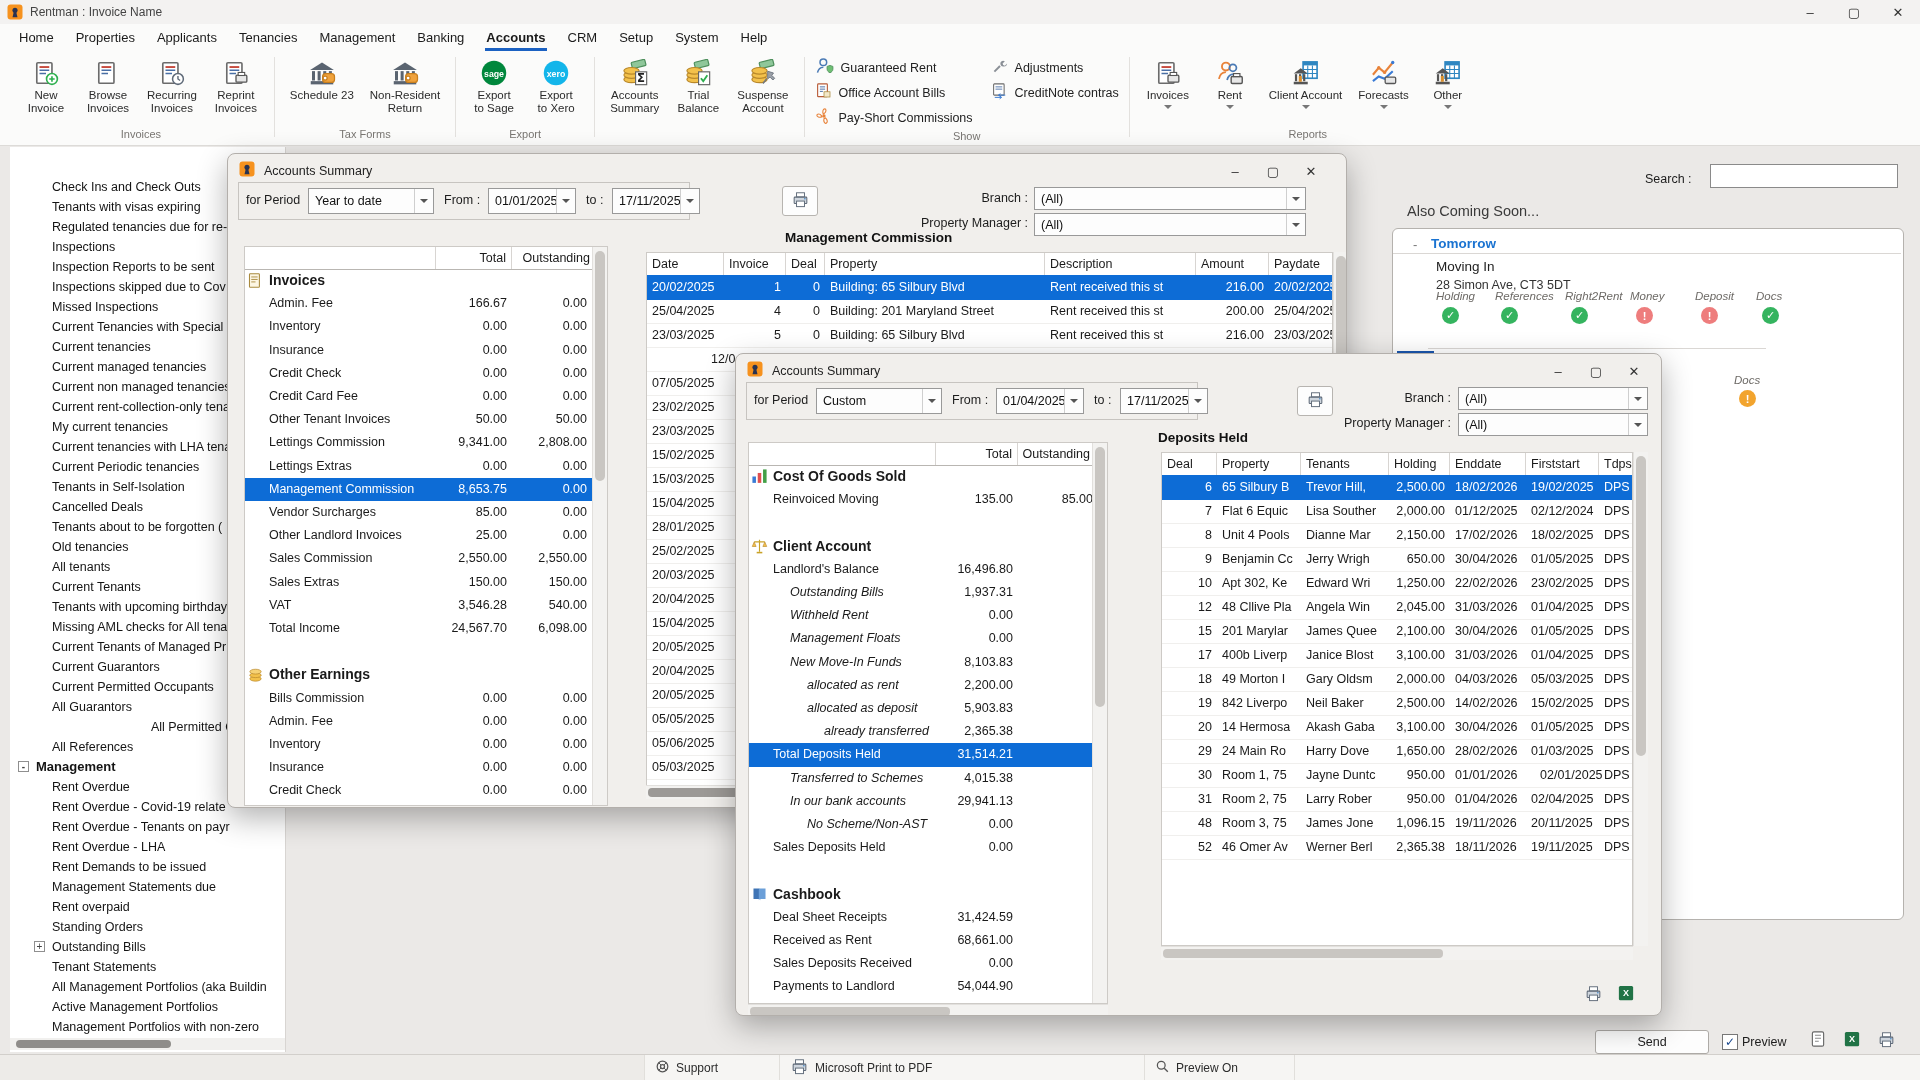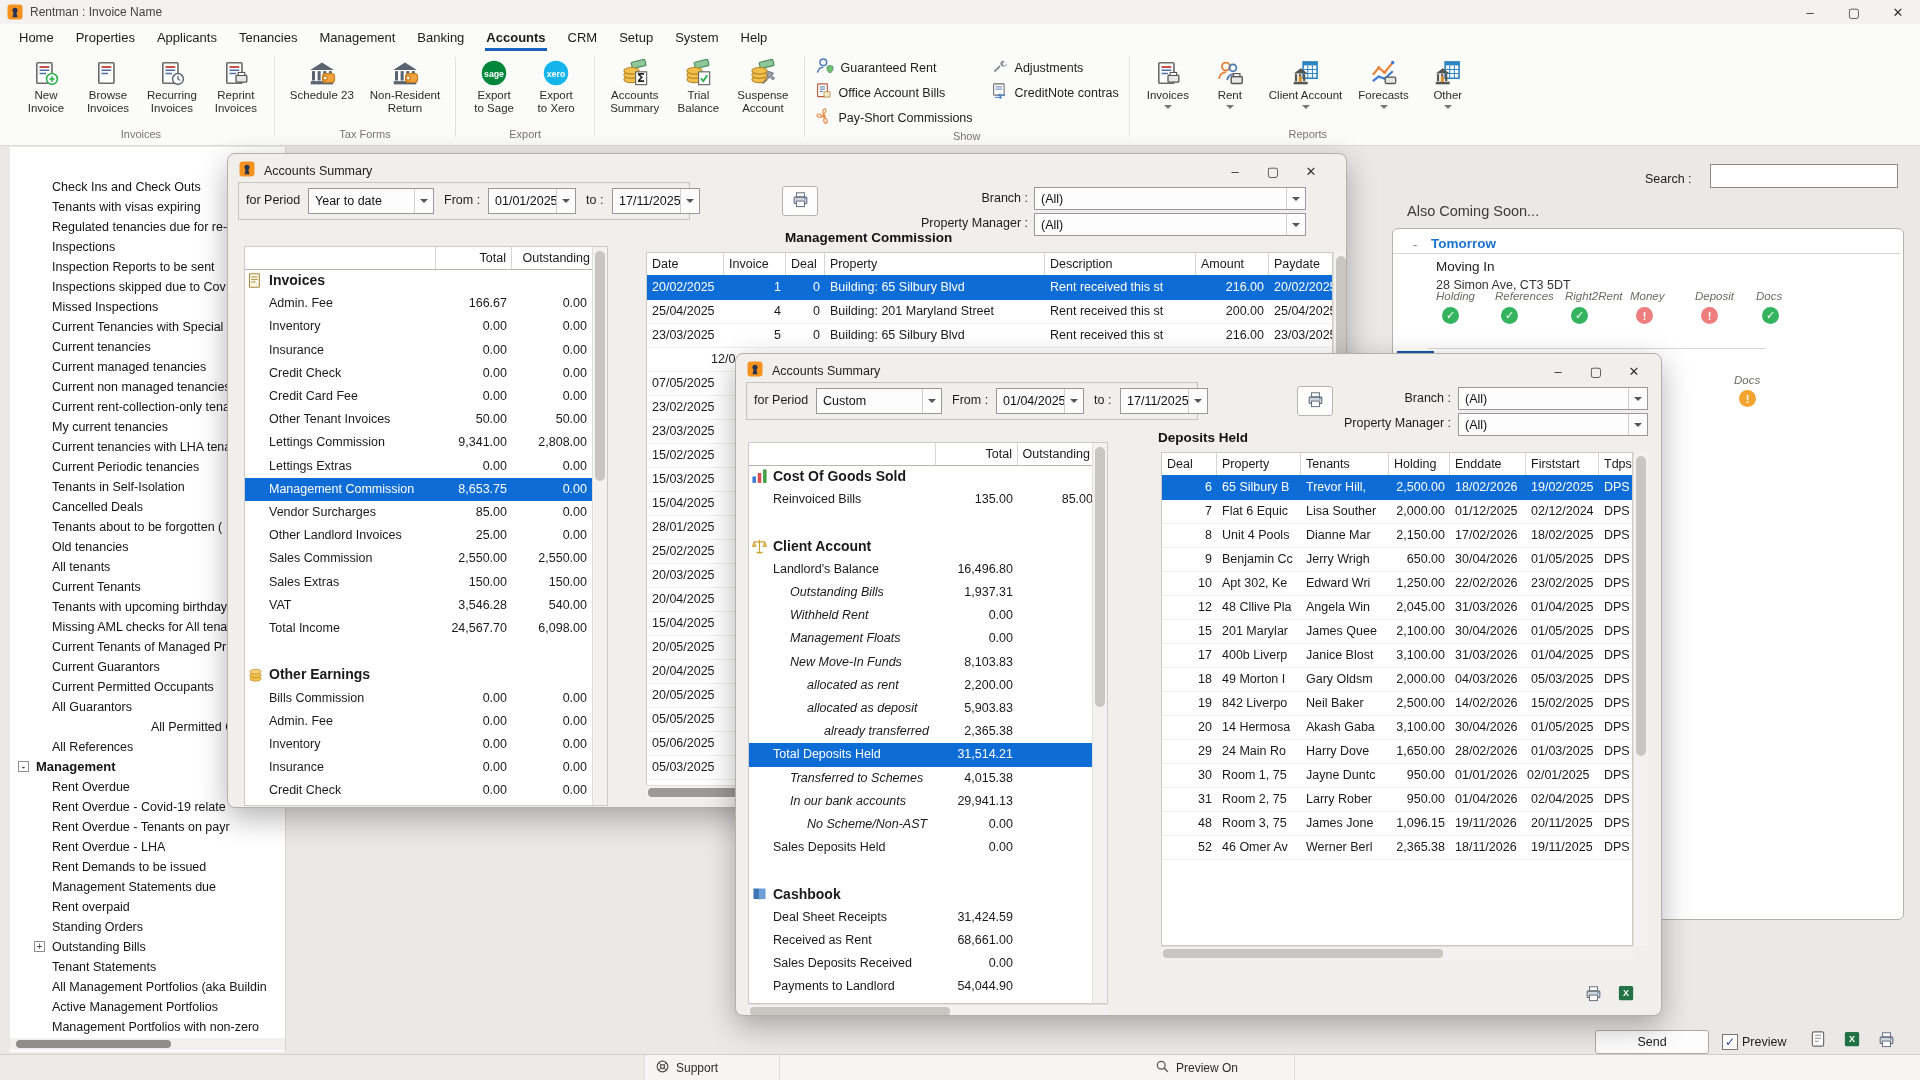--- a/index.html
+++ b/index.html
@@ -857,21 +857,21 @@
     <div id="front-list-rows" style="position:absolute;left:0;top:22px;right:14px;bottom:0">
         <div class="lrow secrow" style="top: 0px;">
           <span class="sic"><svg width="17" height="17" viewBox="0 0 24 24" xmlns="http://www.w3.org/2000/svg">
               <rect x="2" y="12" width="5" height="9" fill="#3a7bd5"></rect>
               <rect x="9.5" y="7" width="5" height="14" fill="#e04f4f"></rect>
               <rect x="17" y="2" width="5" height="19" fill="#43a047"></rect>
             </svg></span>
           <span class="rl">Cost Of Goods Sold</span>
         </div>
         <div class="lrow" style="top: 23.2px;">
-          <span class="rl" style="left: 24px;">Reinvoiced Bills</span>
+          <span class="rl" style="left: 24px;">Reinvoiced Moving</span>
           <span class="nt" style="right: 80px;">135.00</span>
           <span class="no" style="right: 0px;">85.00</span>
         </div>
         <div class="lrow" style="top: 46.4px;"></div>
         <div class="lrow secrow" style="top: 69.6px;">
           <span class="sic"><svg width="17" height="17" viewBox="0 0 24 24" xmlns="http://www.w3.org/2000/svg">
               <path d="M12 2.5v17M4.5 5.5h15" stroke="#c9a227" stroke-width="1.6"></path>
               <path d="M4.5 5.5L1.8 12h5.4zM19.5 5.5L16.8 12h5.4z" fill="#f3c14b" stroke="#b9882a" stroke-width=".9"></path>
               <rect x="8" y="19.5" width="8" height="2.2" fill="#c9a227"></rect>
             </svg></span>
@@ -1085,21 +1085,21 @@
           <div class="tc" style="left: 288px; width: 76px;">28/02/2026</div>
           <div class="tc" style="left: 364px; width: 73px;">01/03/2025</div>
           <div class="tc" style="left: 437px; width: 40px;">DPS</div>
         </div>
         <div class="trow" style="top: 288px;">
           <div class="tc r" style="left: 0px; width: 55px;">30</div>
           <div class="tc" style="left: 55px; width: 84px;">Room 1, 75</div>
           <div class="tc" style="left: 139px; width: 88px;">Jayne Duntc</div>
           <div class="tc r" style="left: 227px; width: 61px;">950.00</div>
           <div class="tc" style="left: 288px; width: 76px;">01/01/2026</div>
-          <div class="tc" style="left: 360px; width: 73px;">02/01/2025</div>
+          <div class="tc" style="left: 373px; width: 73px;">02/01/2025</div>
           <div class="tc" style="left: 437px; width: 40px;">DPS</div>
         </div>
         <div class="trow" style="top: 312px;">
           <div class="tc r" style="left: 0px; width: 55px;">31</div>
           <div class="tc" style="left: 55px; width: 84px;">Room 2, 75</div>
           <div class="tc" style="left: 139px; width: 88px;">Larry Rober</div>
           <div class="tc r" style="left: 227px; width: 61px;">950.00</div>
           <div class="tc" style="left: 288px; width: 76px;">01/04/2026</div>
           <div class="tc" style="left: 364px; width: 73px;">02/04/2025</div>
           <div class="tc" style="left: 437px; width: 40px;">DPS</div>
@@ -1175,20 +1175,29 @@
 <div id="statusbar" class="abs">
   <div class="sb-cell" style="left:0;width:645px;background:#edebe8"></div>
   <div class="sb-cell" style="left:645px;width:135px">
     <span class="i-support"><svg width="15" height="15" viewBox="0 0 24 24" xmlns="http://www.w3.org/2000/svg">
           <circle cx="12" cy="12" r="8.5" fill="none" stroke="#555" stroke-width="2"></circle>
           <circle cx="12" cy="12" r="3.2" fill="none" stroke="#555" stroke-width="2"></circle>
           <path d="M6 6l3.5 3.5M18 6l-3.5 3.5M6 18l3.5-3.5M18 18l-3.5-3.5" stroke="#555" stroke-width="1.6"></path>
         </svg></span>
     <span>Support</span>
   </div>
+  <div class="sb-cell" style="left:780px;width:365px">
+    <span class="i-print"><svg width="19" height="19" viewBox="0 0 24 24" xmlns="http://www.w3.org/2000/svg">
+          <rect x="4" y="9" width="16" height="8" rx="1" fill="#cfd6de" stroke="#5f6a78" stroke-width="1.3"></rect>
+          <rect x="7" y="3.5" width="10" height="5" fill="#fff" stroke="#5f6a78" stroke-width="1.2"></rect>
+          <rect x="7" y="14" width="10" height="7" fill="#fff" stroke="#5f6a78" stroke-width="1.2"></rect>
+          <circle cx="17.5" cy="11" r="1" fill="#3b82c4"></circle>
+        </svg></span>
+    <span>Microsoft Print to PDF</span>
+  </div>
   <div class="sb-cell" style="left:1145px;width:150px">
     <span class="i-zoomg"><svg width="15" height="15" viewBox="0 0 24 24" xmlns="http://www.w3.org/2000/svg">
           <circle cx="10" cy="10" r="6.2" fill="none" stroke="#555" stroke-width="2"></circle>
           <path d="M14.8 14.8L20.5 20.5" stroke="#555" stroke-width="2.2"></path>
         </svg></span>
     <span>Preview On</span>
   </div>
 </div>
 
 </body></html>

